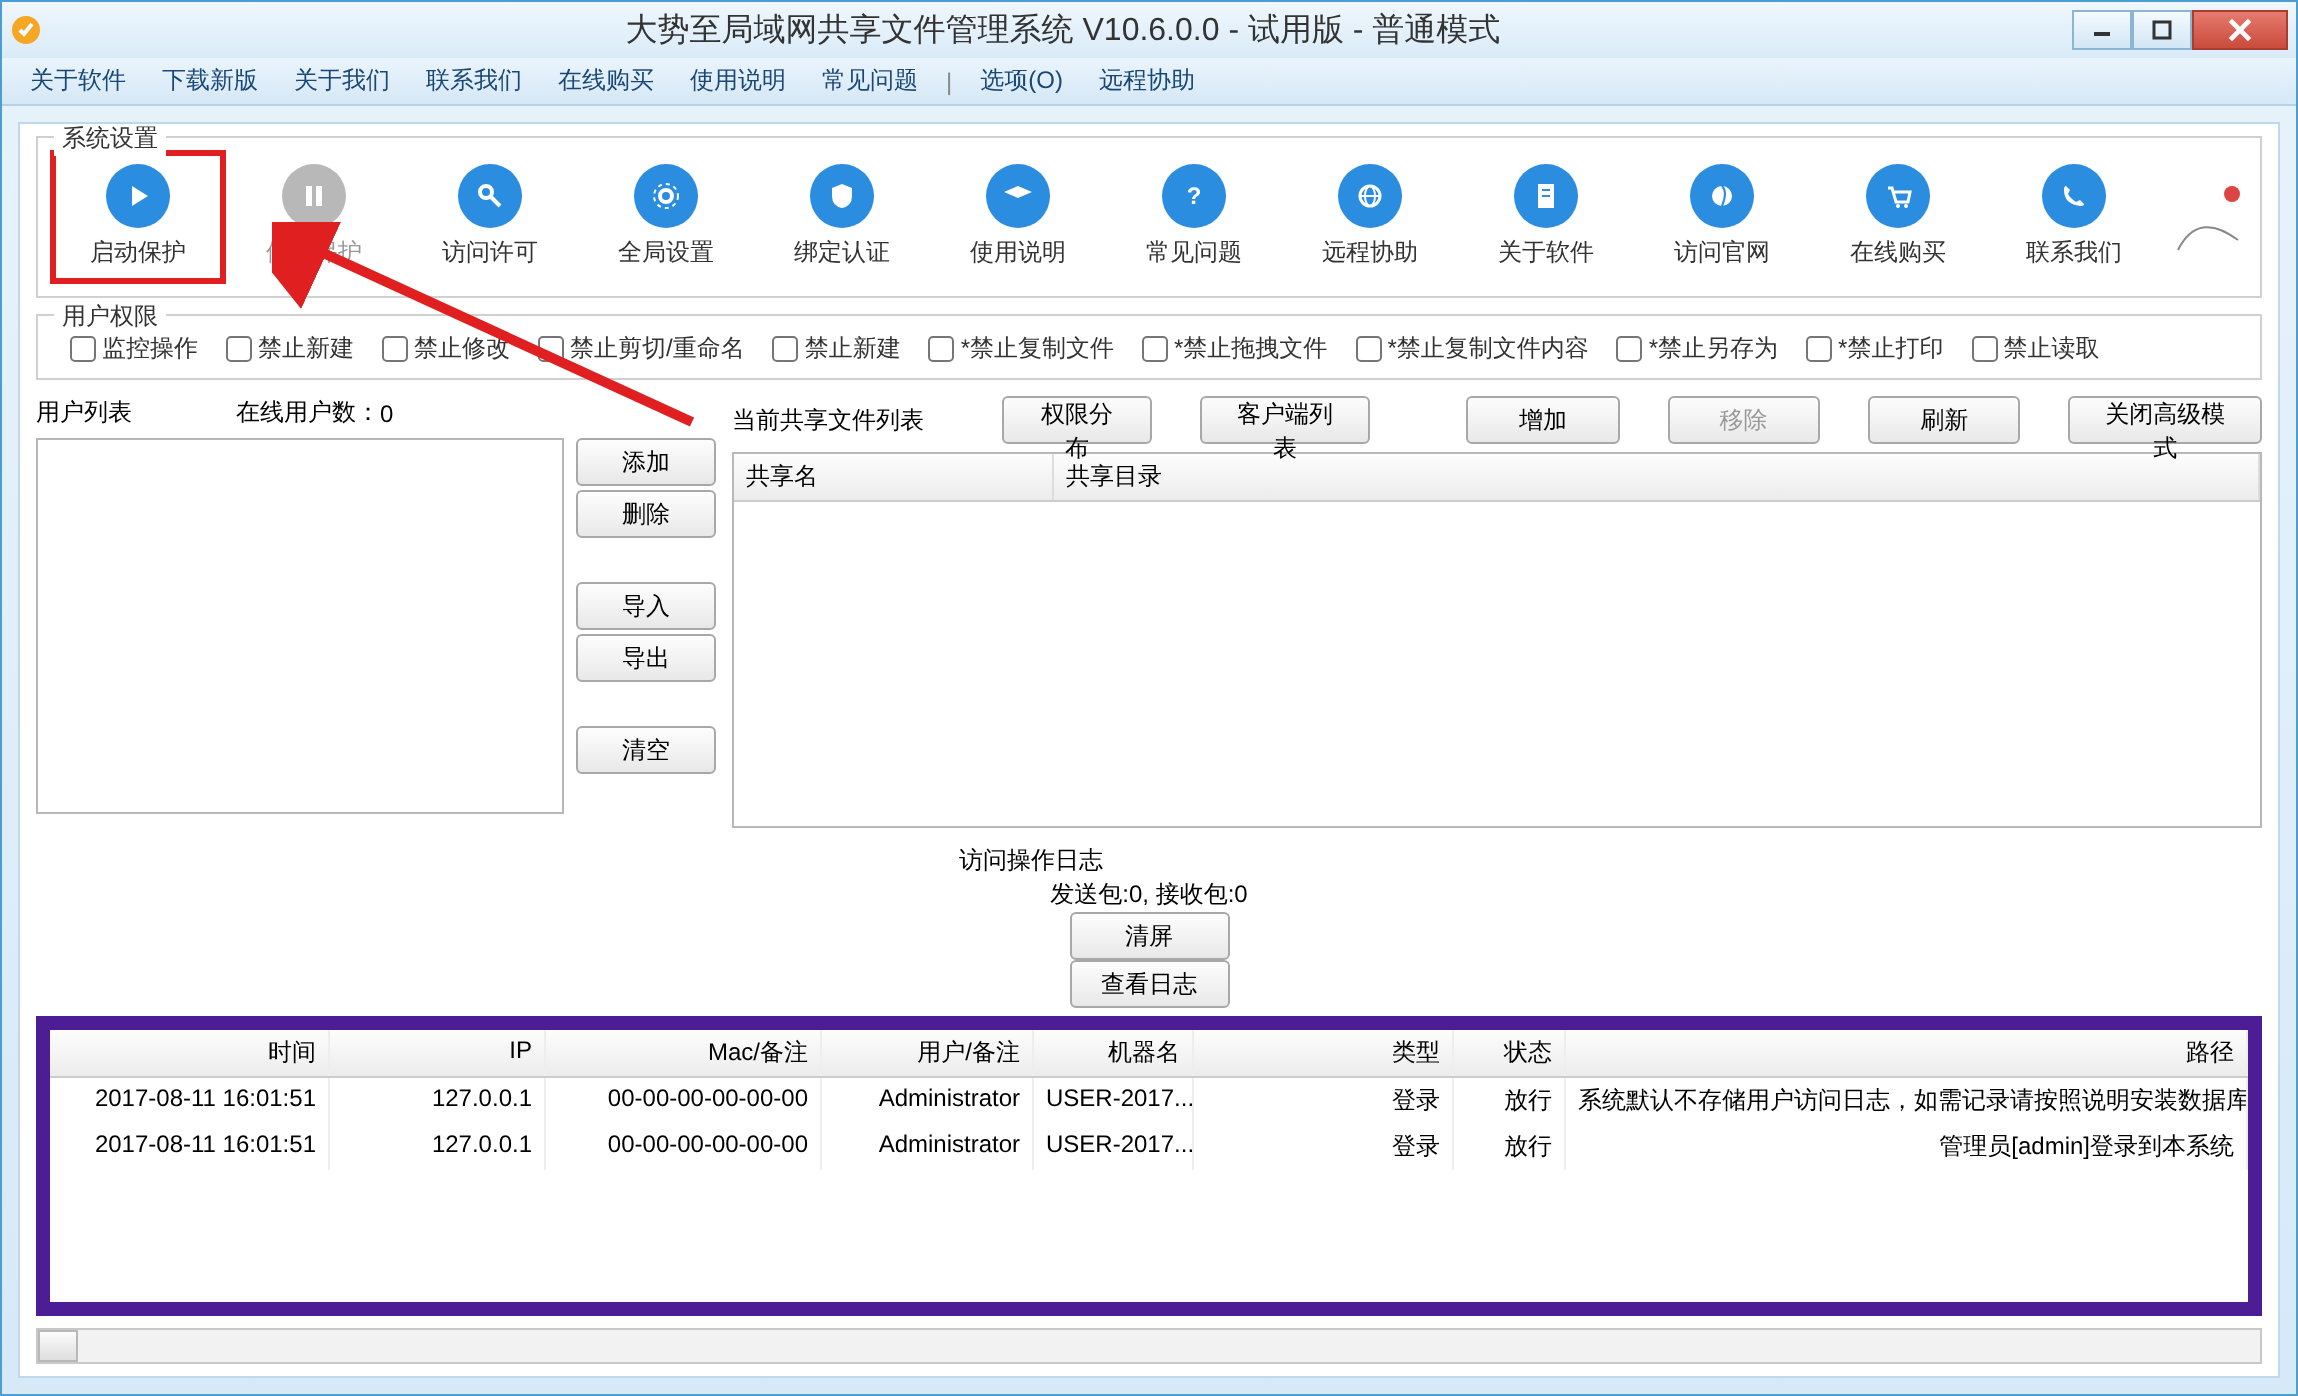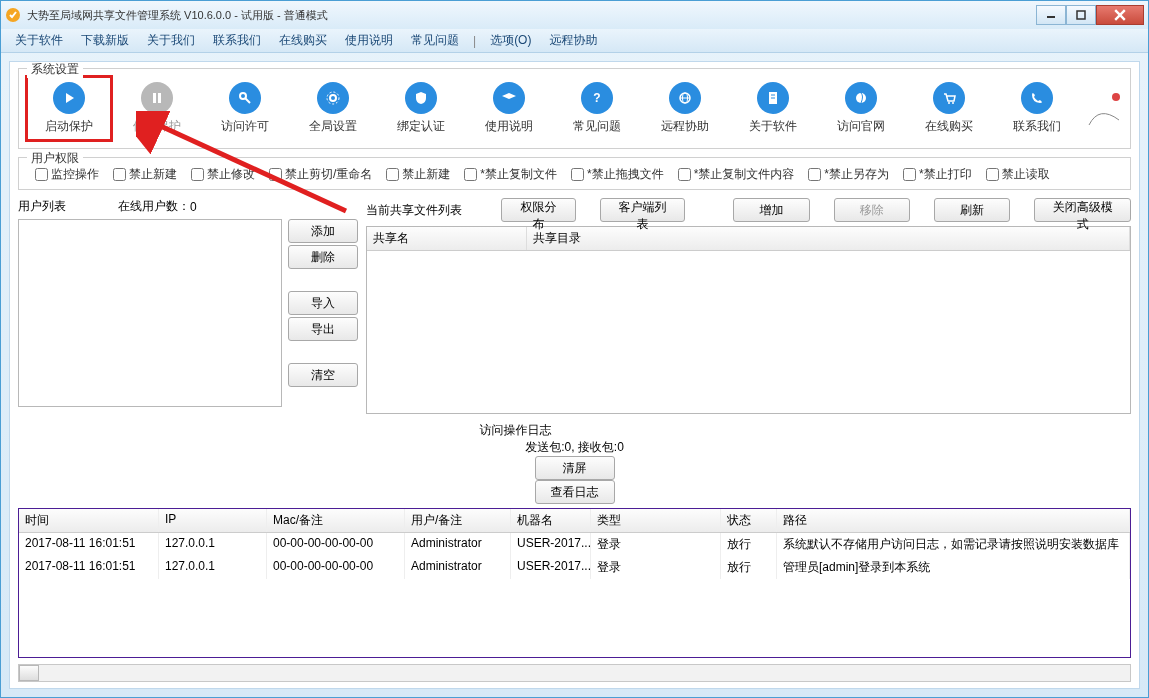--- a/index.html
+++ b/index.html
@@ -2,21 +2,21 @@
 <html><head>
   <meta charset="utf-8">
   <style>
     * { box-sizing: border-box; margin: 0; padding: 0; }
     body { font-family: "Microsoft YaHei", SimSun, sans-serif; font-size: 12px; background: #fff; }
     
     .window { width: 1149px; height: 698px; border: 1px solid #4a9ed4; background: linear-gradient(to bottom, #e8f3fb 0%, #d6e9f7 100%); display: flex; flex-direction: column; position: relative; }
     
     .titlebar { height: 28px; background: linear-gradient(to bottom, #f0f7fd 0%, #d9ebf8 100%); display: flex; align-items: center; padding: 0 4px; }
     .titlebar-icon { width: 16px; height: 16px; margin-right: 6px; }
-    .titlebar-text { flex: 1; color: #333; font-size: 11px; }
+    .titlebar-text { flex: 1; color: #333; font-size: 16px; text-align: center; }
     .titlebar-buttons { display: flex; gap: 0; }
     .titlebar-btn { width: 30px; height: 20px; border: 1px solid #8bb5d4; background: linear-gradient(to bottom, #f5faff, #d2e6f5); display: flex; align-items: center; justify-content: center; cursor: pointer; }
     .titlebar-btn.close { width: 48px; background: linear-gradient(to bottom, #e77a6f, #c94b3c); border-color: #a83d30; }
     
     .menubar { height: 24px; background: linear-gradient(to bottom, #eaf4fc, #d5e8f6); display: flex; align-items: center; padding: 0 6px; gap: 2px; border-bottom: 1px solid #b3d1e8; }
     .menu-item { padding: 2px 8px; color: #1a4876; cursor: pointer; }
     .menu-sep { color: #888; margin: 0 4px; }
     
     .content { flex: 1; background: #fff; margin: 8px; border: 1px solid #c0d8ec; display: flex; flex-direction: column; padding: 0; overflow: hidden; }
     
@@ -49,21 +49,21 @@
     .mid-right { flex: 1; }
     .mid-right-header { display: flex; align-items: center; margin-bottom: 4px; gap: 24px; }
     .hdr-btn { height: 24px; padding: 0 14px; border: 1px solid #a8a8a8; background: linear-gradient(to bottom, #fdfdfd, #e8e8e8); cursor: pointer; font-size: 12px; border-radius: 3px; }
     .hdr-btn:disabled { color: #999; }
     .share-table { border: 1px solid #b8b8b8; height: 188px; background: #fff; }
     .share-table-hdr { display: flex; background: linear-gradient(to bottom, #fdfdfd, #ececec); border-bottom: 1px solid #ccc; }
     .share-table-hdr div { padding: 3px 6px; border-right: 1px solid #ddd; }
     
     .log-section { padding: 4px 8px; flex: 1; display: flex; flex-direction: column; min-height: 0; }
     .log-header { display: flex; align-items: center; margin-bottom: 4px; flex-direction: column; }
-    .log-table { border: 1px solid #4c1d95; flex: 1; background: #fff; overflow: auto; }
+    .log-table { border: 7px solid #4c1d95; flex: 1; background: #fff; overflow: auto; text-align: right; }
     .log-table-hdr { display: flex; background: linear-gradient(to bottom, #fdfdfd, #ececec); border-bottom: 1px solid #ccc; position: sticky; top: 0; }
     .log-table-hdr div, .log-row div { padding: 3px 6px; border-right: 1px solid #eee; white-space: nowrap; overflow: hidden; }
     .log-row { display: flex; }
     
     .bottom-scroll { height: 18px; margin: 2px 8px 6px 8px; border: 1px solid #c8c8c8; background: #f2f2f2; position: relative; }
     .bottom-scroll-thumb { position: absolute; left: 0; top: 0; bottom: 0; width: 20px; background: linear-gradient(to bottom, #fcfcfc, #dedede); border: 1px solid #b8b8b8; }
     
     .c-time { width: 140px; } .c-ip { width: 108px; } .c-mac { width: 138px; } .c-user { width: 106px; } .c-machine { width: 80px; } .c-type { width: 130px; } .c-status { width: 56px; } .c-path { flex: 1; min-width: 200px; }
     
     .red-arrow { position: absolute; top: 110px; left: 135px; pointer-events: none; z-index: 10; }

